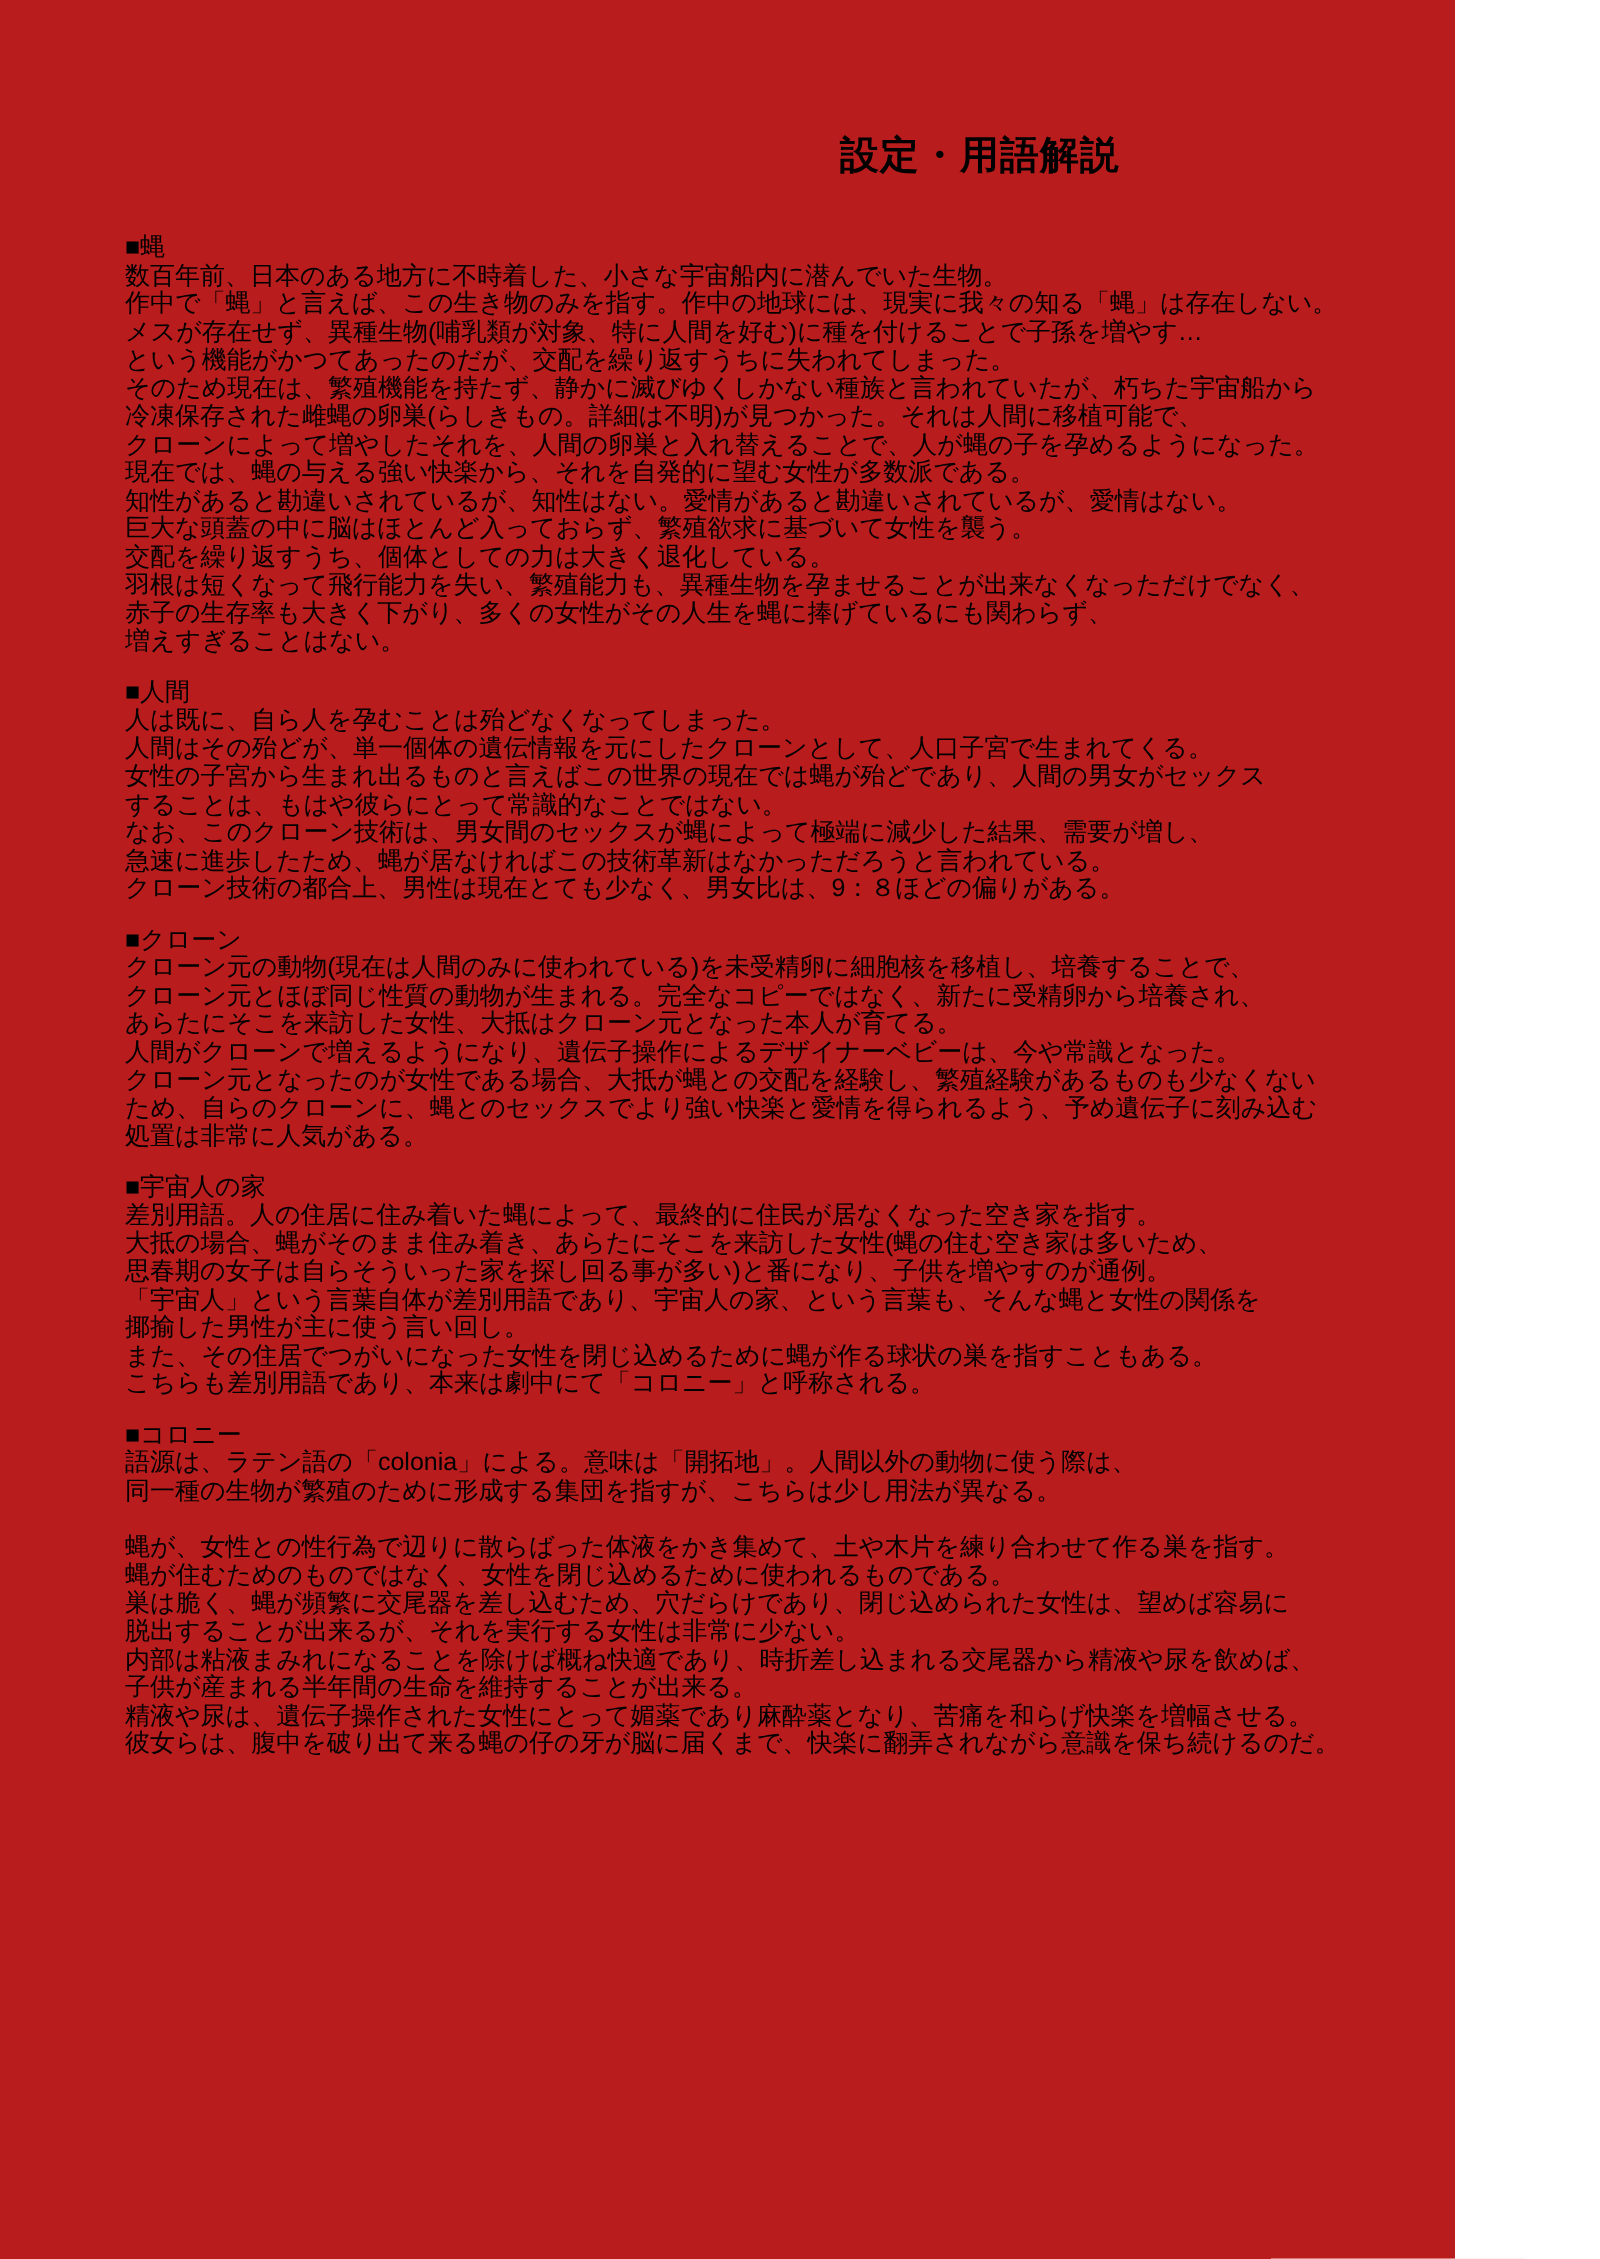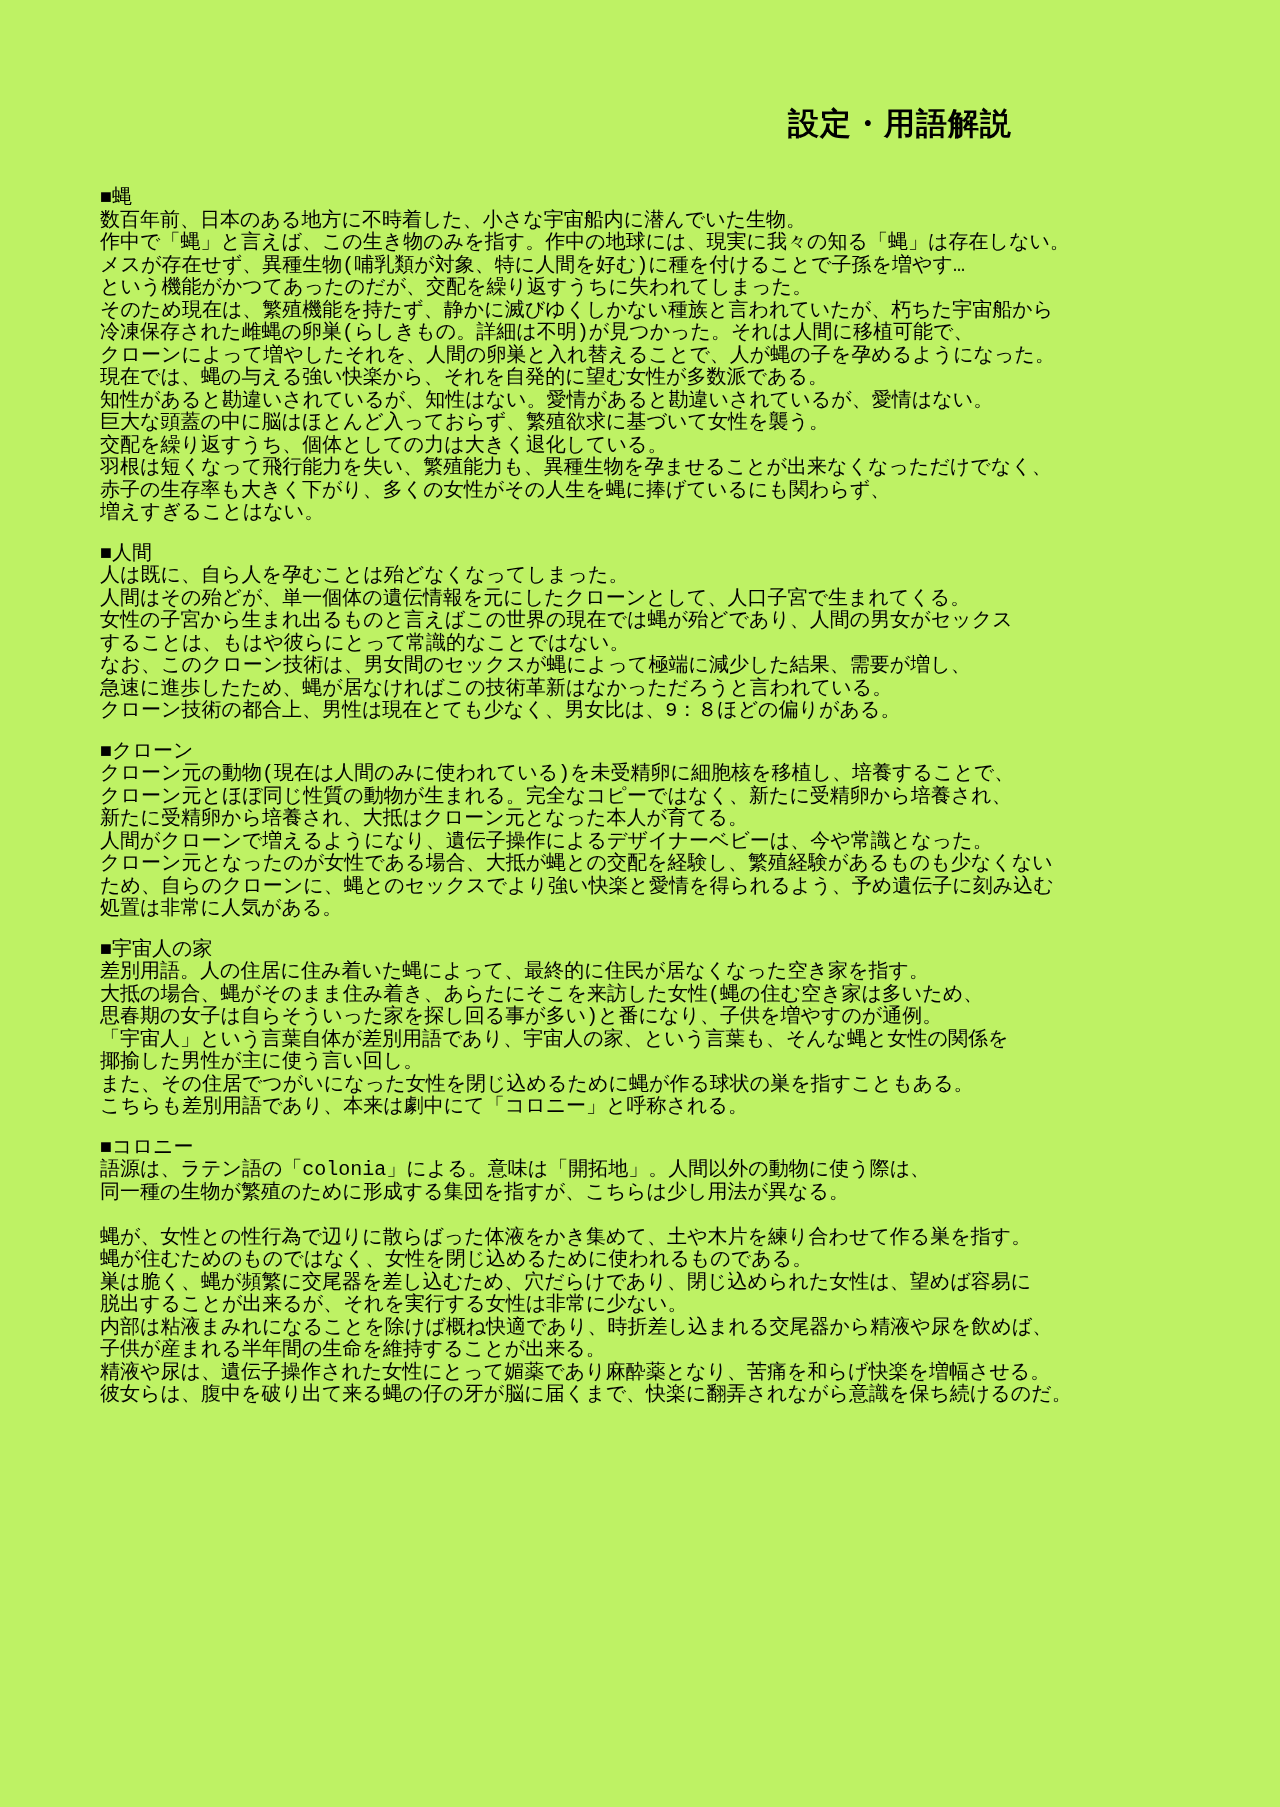--- a/index.html
+++ b/index.html
@@ -2,25 +2,25 @@
 <html lang="ja"><head>
 <meta charset="utf-8">
 <style>
   html, body {
     margin: 0;
     padding: 0;
     background: #ffffff;
   }
   .page {
     position: relative;
-    width: 1280px;
+    width: 1164px;
     height: 1807px;
-    background: #bef264;
+    background: #b91c1c;
     color: #000000;
-    font-family: Liberation Mono, monospace;
+    font-family: Liberation Sans, sans-serif;
     overflow: hidden;
   }
   .doc-title {
     position: absolute;
     top: 103px;
     right: 268px;
     margin: 0;
     font-size: 31px;
     font-weight: 700;
     letter-spacing: 1px;
@@ -95,21 +95,21 @@
           <div class="line">急速に進歩したため、蝿が居なければこの技術革新はなかっただろうと言われている。</div>
           <div class="line">クローン技術の都合上、男性は現在とても少なく、男女比は、9：８ほどの偏りがある。</div>
         </div>
     </section>
 
     <section class="glossary-section">
       <h2 class="heading">■クローン</h2>
       <div class="lines">
           <div class="line">クローン元の動物(現在は人間のみに使われている)を未受精卵に細胞核を移植し、培養することで、</div>
           <div class="line">クローン元とほぼ同じ性質の動物が生まれる。完全なコピーではなく、新たに受精卵から培養され、</div>
-          <div class="line">新たに受精卵から培養され、大抵はクローン元となった本人が育てる。</div>
+          <div class="line">あらたにそこを来訪した女性、大抵はクローン元となった本人が育てる。</div>
           <div class="line">人間がクローンで増えるようになり、遺伝子操作によるデザイナーベビーは、今や常識となった。</div>
           <div class="line">クローン元となったのが女性である場合、大抵が蝿との交配を経験し、繁殖経験があるものも少なくない</div>
           <div class="line">ため、自らのクローンに、蝿とのセックスでより強い快楽と愛情を得られるよう、予め遺伝子に刻み込む</div>
           <div class="line">処置は非常に人気がある。</div>
         </div>
     </section>
 
     <section class="glossary-section">
       <h2 class="heading">■宇宙人の家</h2>
       <div class="lines">

